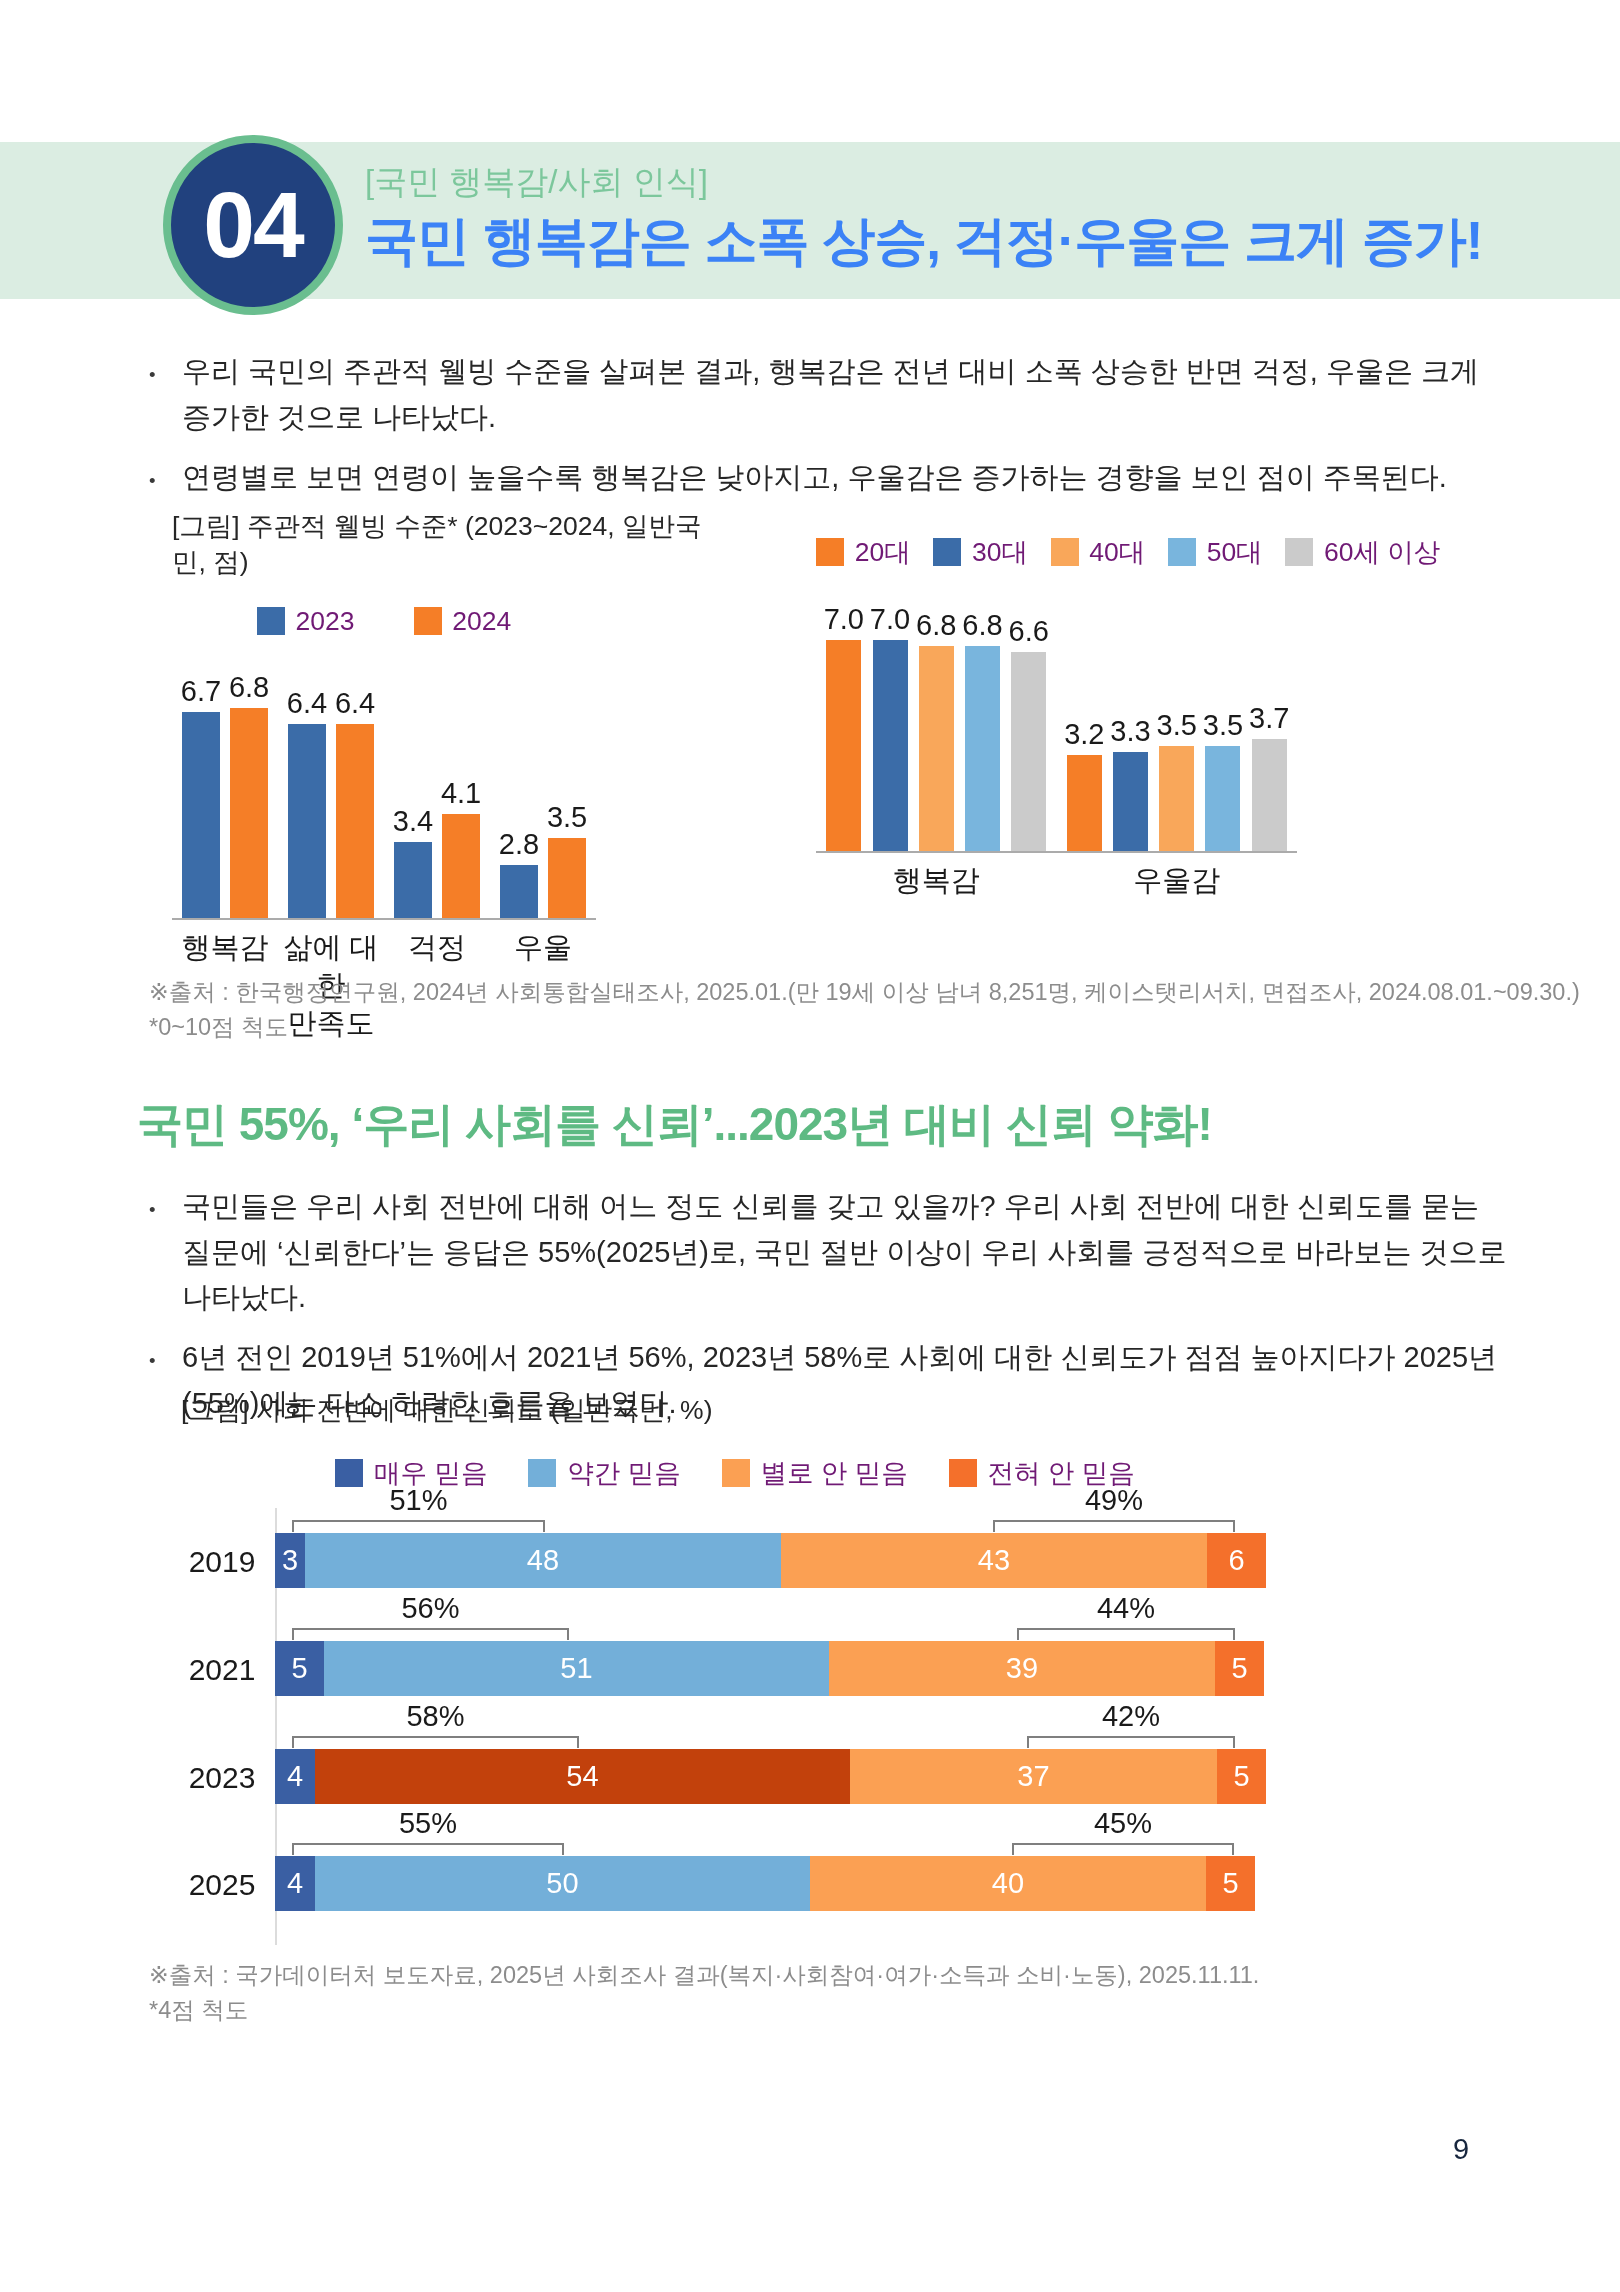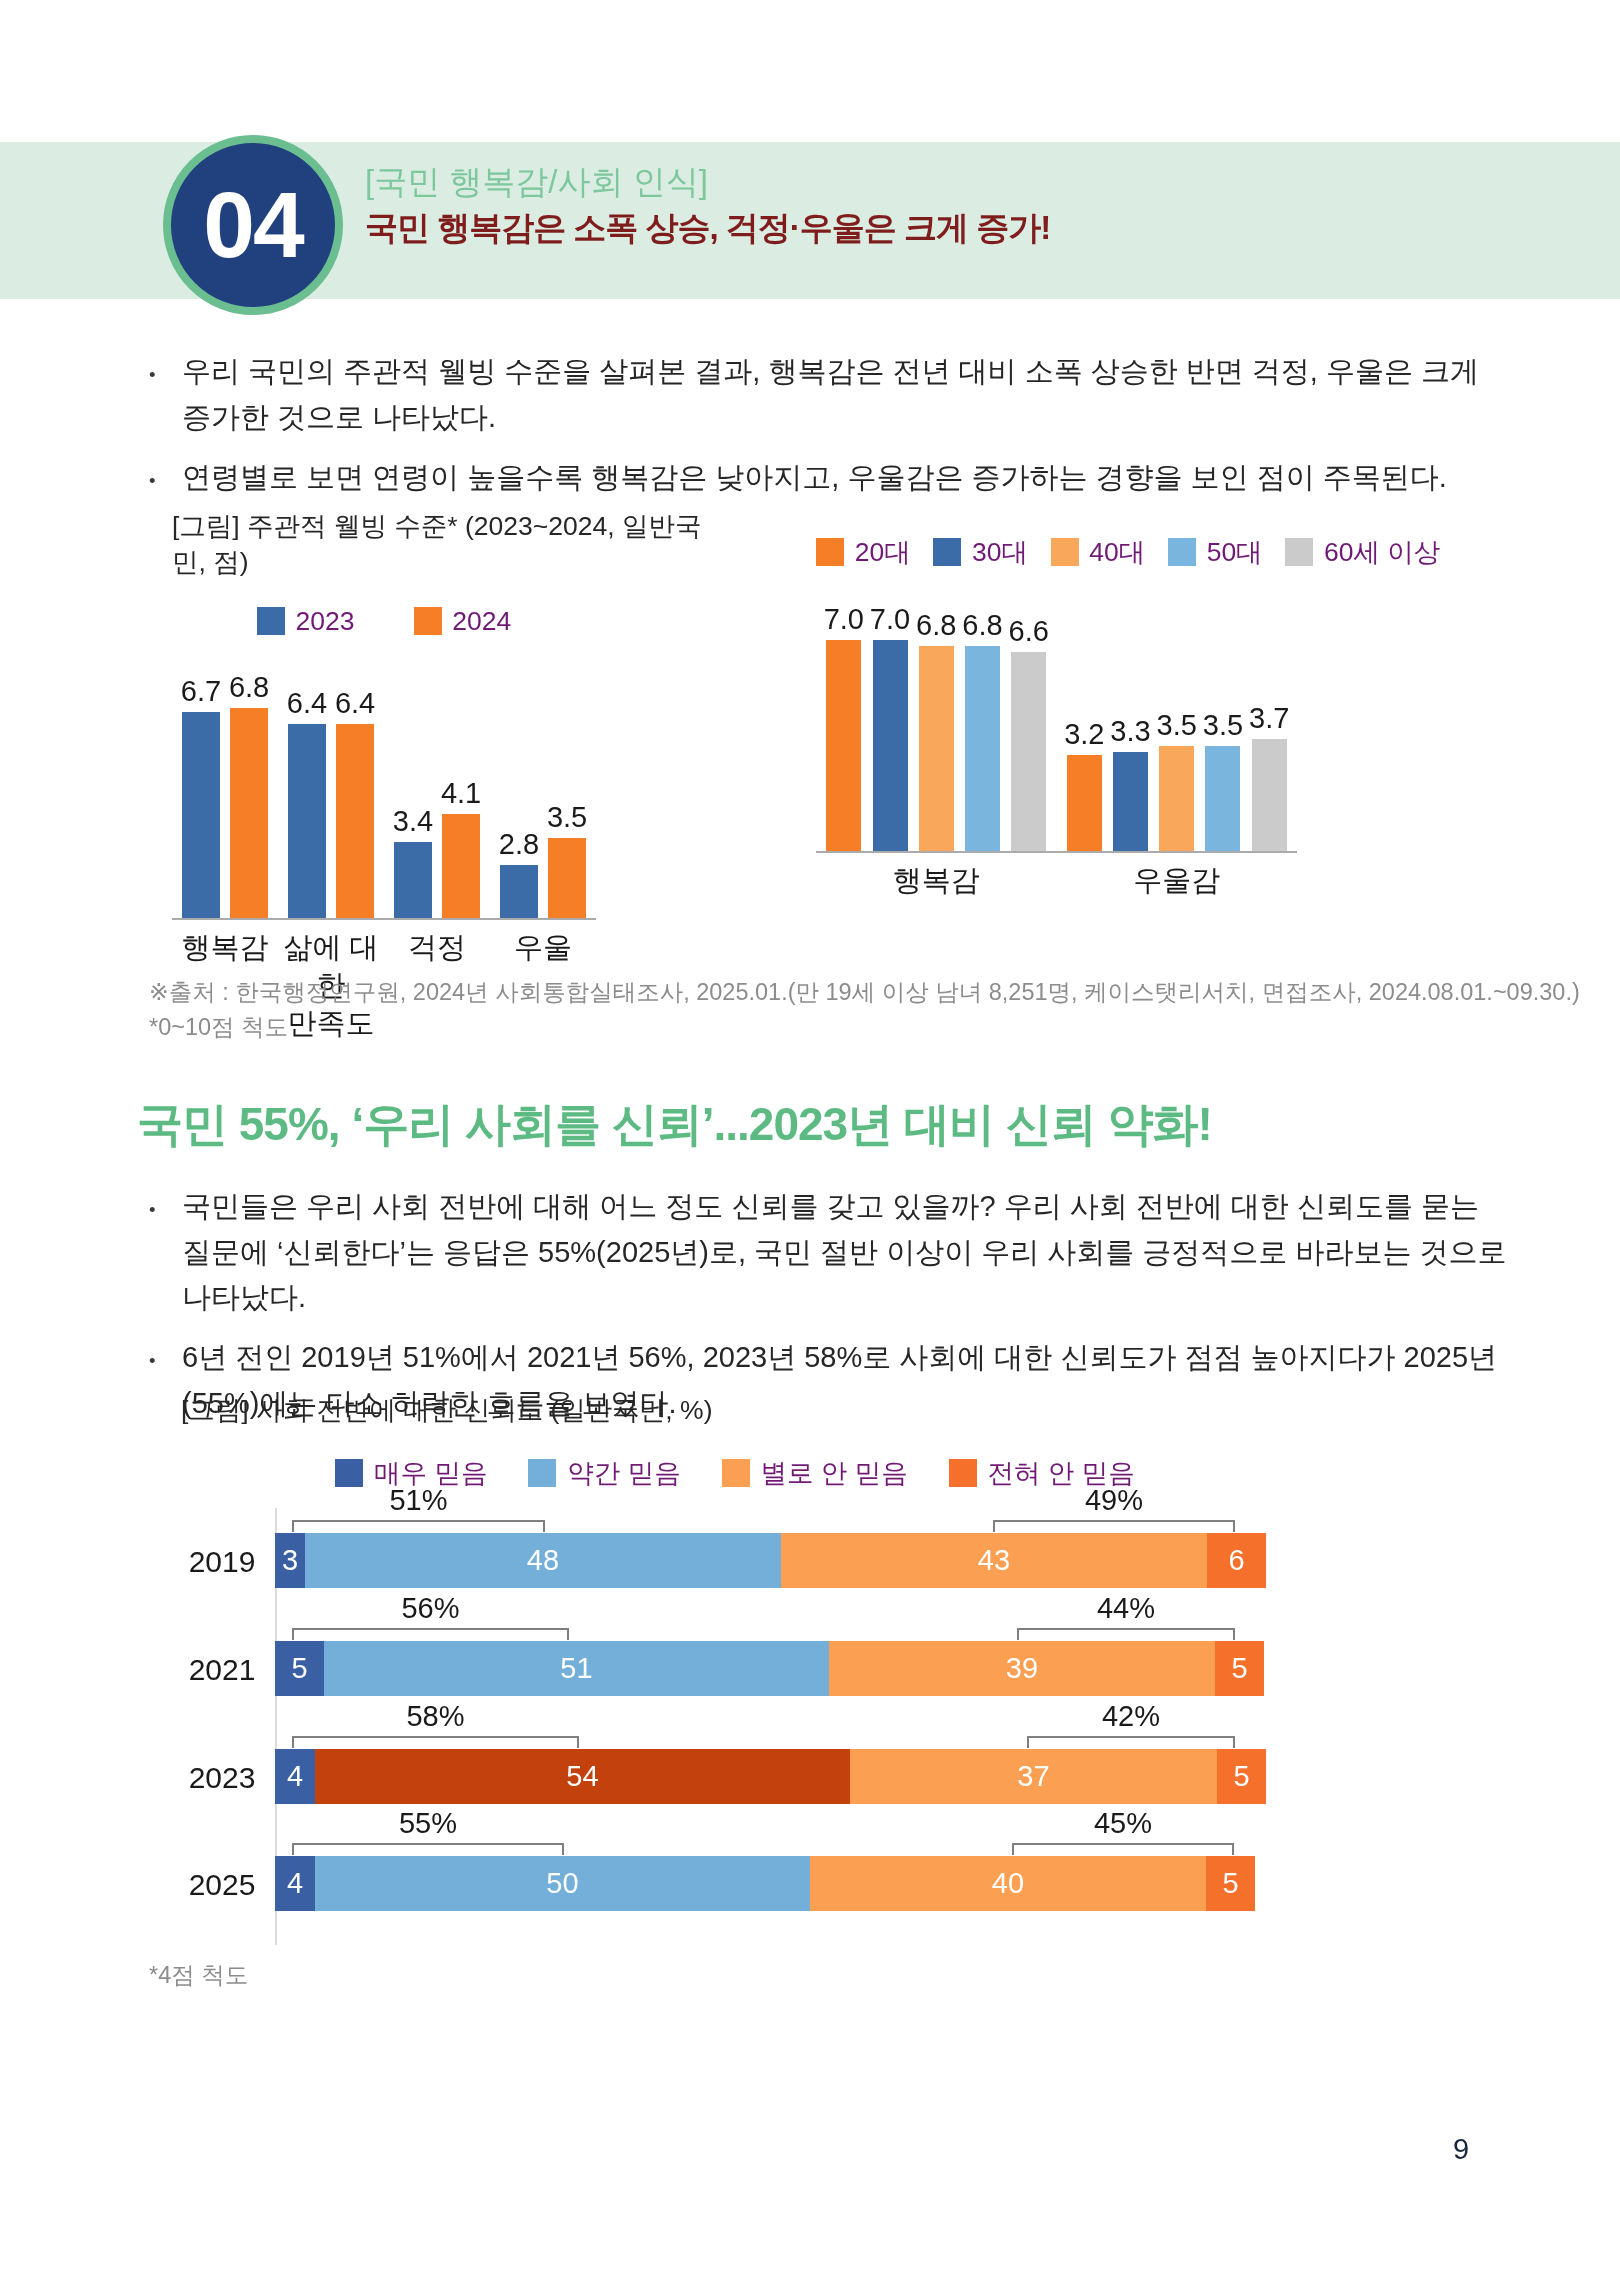--- a/index.html
+++ b/index.html
@@ -9,21 +9,21 @@
     font-family:"Liberation Sans","DejaVu Sans",sans-serif; color:#262626; overflow:hidden;
   }
   
   .band { position:absolute; top:142px; left:0; width:100%; height:157px; background:#DBEDE2; }
   .badge {
     position:absolute; left:163px; top:135px; width:180px; height:180px; border-radius:50%;
     background:#21417E; border:8.8px solid #6ABE8F; display:flex; align-items:center; justify-content:center;
     color:#ffffff; font-size:93px; font-weight:bold; letter-spacing:-2px;
   }
   .kicker { position:absolute; left:365px; top:160px; font-size:33px; color:#7CC79C; }
-  .h-title { position:absolute; left:365px; top:206px; font-size:33px; font-weight:bold; color:#7f1d1d; letter-spacing:-1px; }
+  .h-title { position:absolute; left:365px; top:206px; font-size:53px; font-weight:bold; color:#3b82f6; letter-spacing:-1px; }
   
   .bullets { position:absolute; left:149px; width:1358px; font-size:29px; line-height:1.57; color:#262626; }
   #bullets1 { top:349px; }
   #bullets2 { top:1184px; }
   .bullet { display:flex; margin-bottom:14.7px; }
   .bullet .mk { flex:0 0 33px; font-size:18.6px; padding-top:10.8px; color:#3a3a3a; }
   
   .s2-title { position:absolute; left:137px; top:1094px; font-size:46px; font-weight:bold; color:#5EBA83; letter-spacing:-1px; }
   
   .chart { position:absolute; }
@@ -316,19 +316,20 @@
             <div class="seg" style="width: 40px; background: rgb(58, 95, 163);">4</div>
             <div class="seg" style="width: 495px; background: rgb(115, 175, 217);">50</div>
             <div class="seg" style="width: 396px; background: rgb(251, 160, 83);">40</div>
             <div class="seg" style="width: 49px; background: rgb(244, 112, 43);">5</div>
           </div>
         </div>
       </div>
   </div>
 
   <div class="source" id="source2">
+    <div>※출처 : 국가데이터처 보도자료, 2025년 사회조사 결과(복지·사회참여·여가·소득과 소비·노동), 2025.11.11.</div>
     <div>*4점 척도</div>
   </div>
 
   <div class="pageno">9</div>
 
 </div>
 
 
 </body></html>

